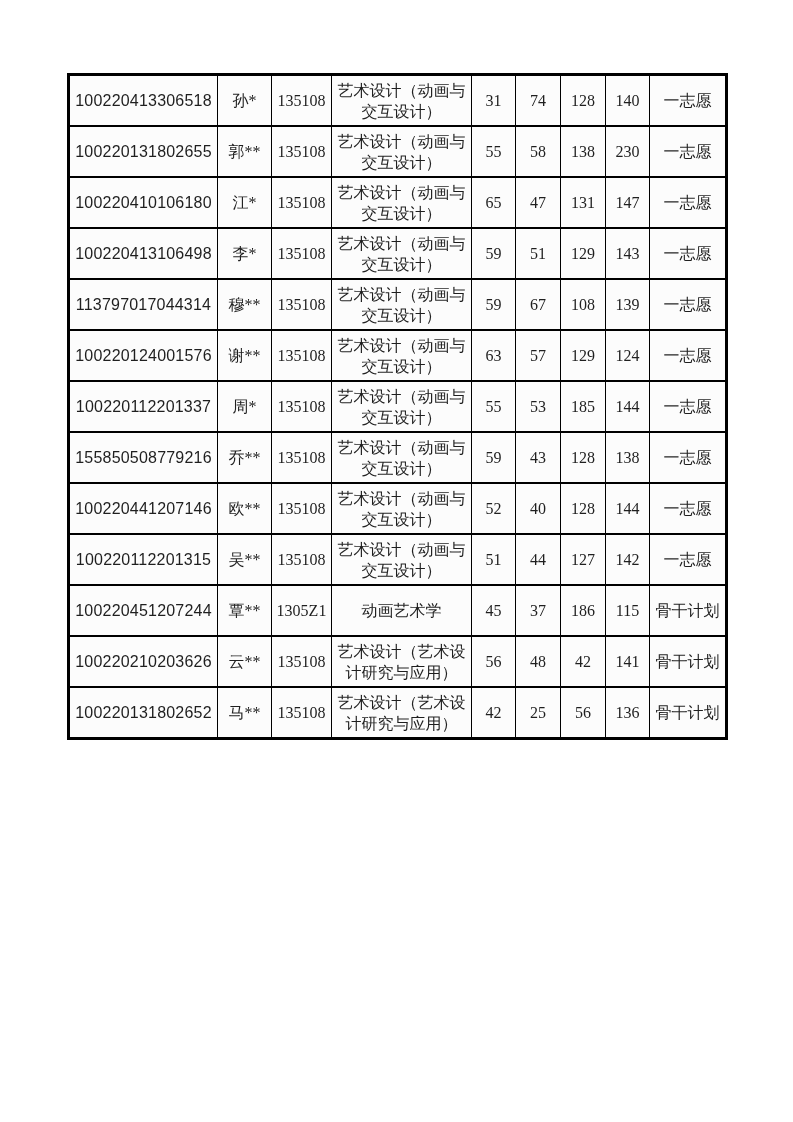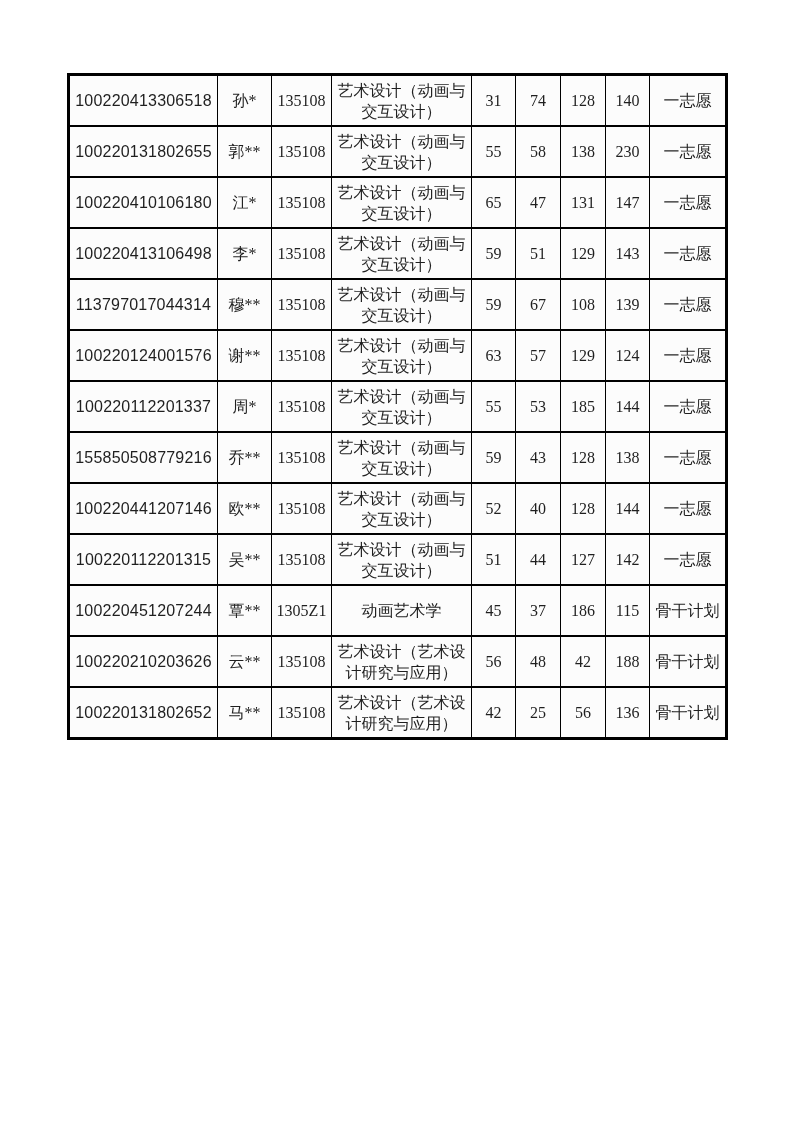--- a/index.html
+++ b/index.html
@@ -210,21 +210,21 @@
           <td class="cell-admission-category">骨干计划</td>
         </tr>
         <tr>
           <td class="cell-candidate-id">100220210203626</td>
           <td class="cell-name">云**</td>
           <td class="cell-major-code">135108</td>
           <td class="cell-major-name">艺术设计（艺术设计研究与应用）</td>
           <td class="cell-score-1">56</td>
           <td class="cell-score-2">48</td>
           <td class="cell-score-3">42</td>
-          <td class="cell-score-4">188</td>
+          <td class="cell-score-4">141</td>
           <td class="cell-admission-category">骨干计划</td>
         </tr>
         <tr>
           <td class="cell-candidate-id">100220131802652</td>
           <td class="cell-name">马**</td>
           <td class="cell-major-code">135108</td>
           <td class="cell-major-name">艺术设计（艺术设计研究与应用）</td>
           <td class="cell-score-1">42</td>
           <td class="cell-score-2">25</td>
           <td class="cell-score-3">56</td>

